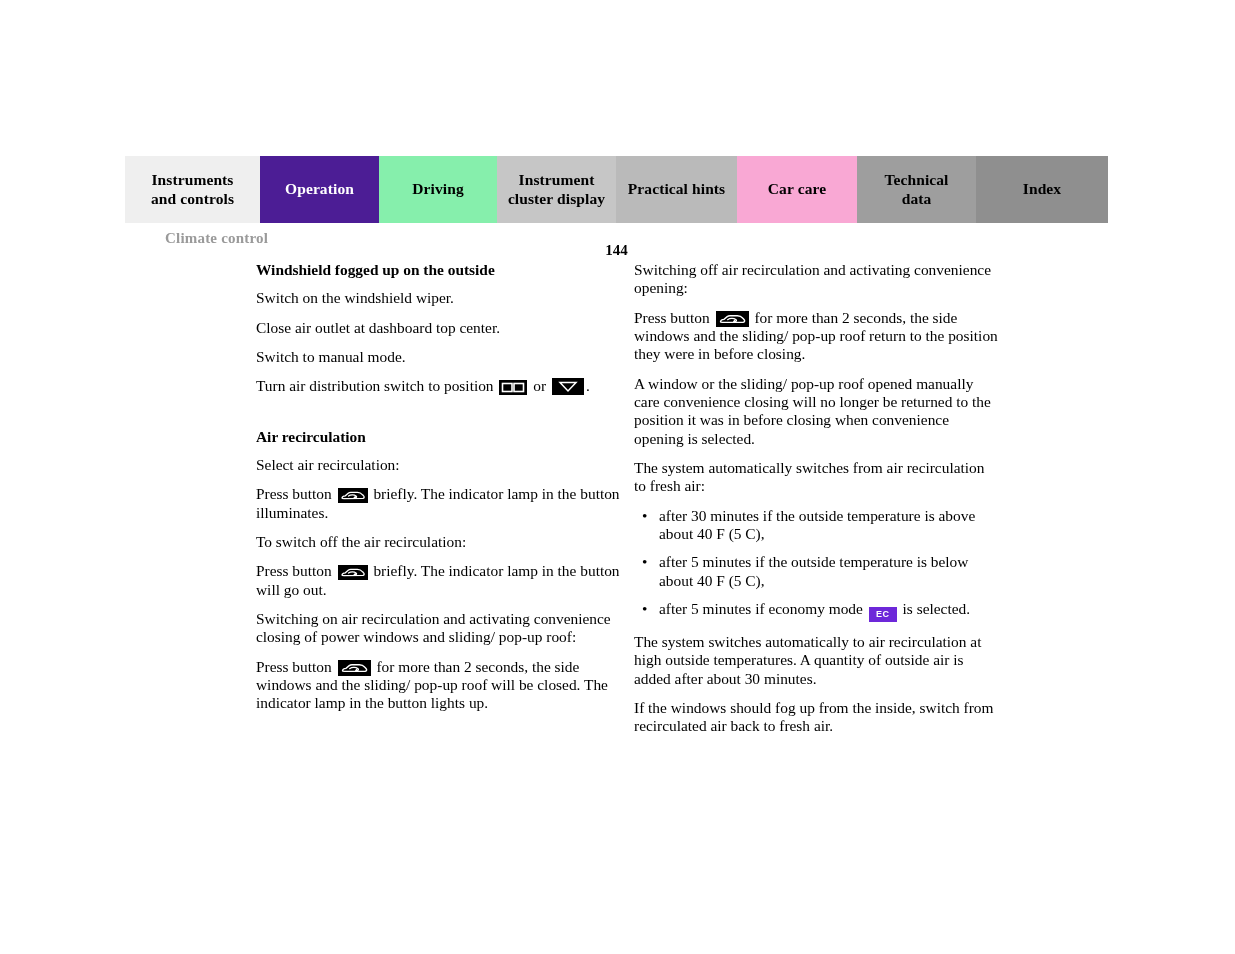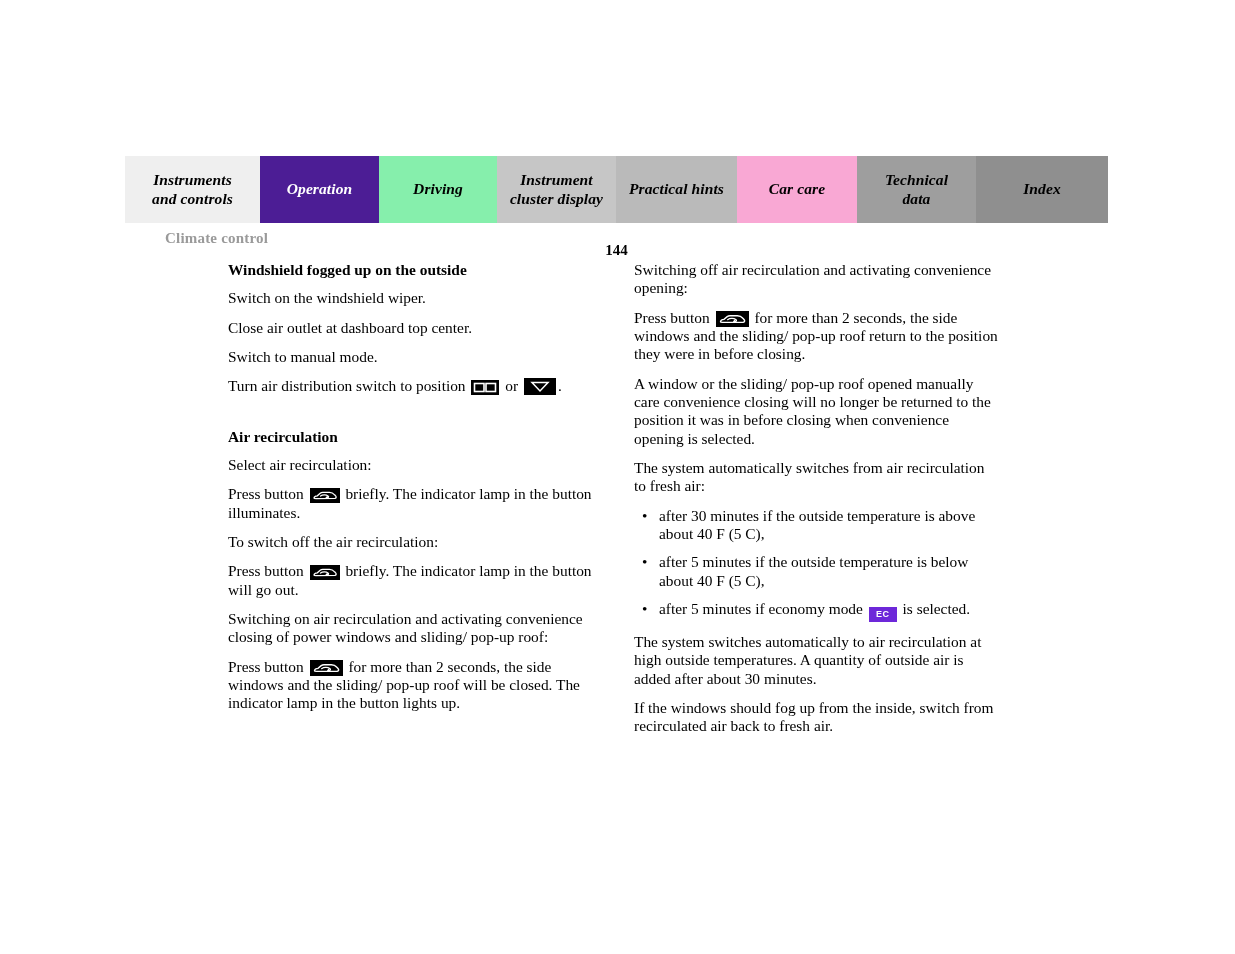--- a/index.html
+++ b/index.html
@@ -22,21 +22,20 @@
   }
 
   
   .tabbar {
     position: absolute;
     left: 125px;
     top: 156px;
     width: 1103px;
     height: 67px;
     display: flex;
-    font-style: italic;
   }
   .tab {
     display: flex;
     align-items: center;
     justify-content: center;
     text-align: center;
     font-family: "Liberation Serif", "DejaVu Serif", serif;
     font-weight: bold;
     font-size: 15.5px;
     line-height: 1.18;
@@ -78,21 +77,21 @@
   }
 
   
   .col {
     position: absolute;
     top: 261px;
     width: 365px;
     font-size: 15.4px;
     line-height: 1.19;
   }
-  .col-left  { left: 228px; }
+  .col-left  { left: 256px; }
   .col-right { left: 634px; }
 
   h3.subhead {
     margin: 0 0 10px 0;
     font-size: 15.4px;
     font-weight: bold;
     line-height: 1.19;
   }
   p.para {
     margin: 0 0 11px 0;

